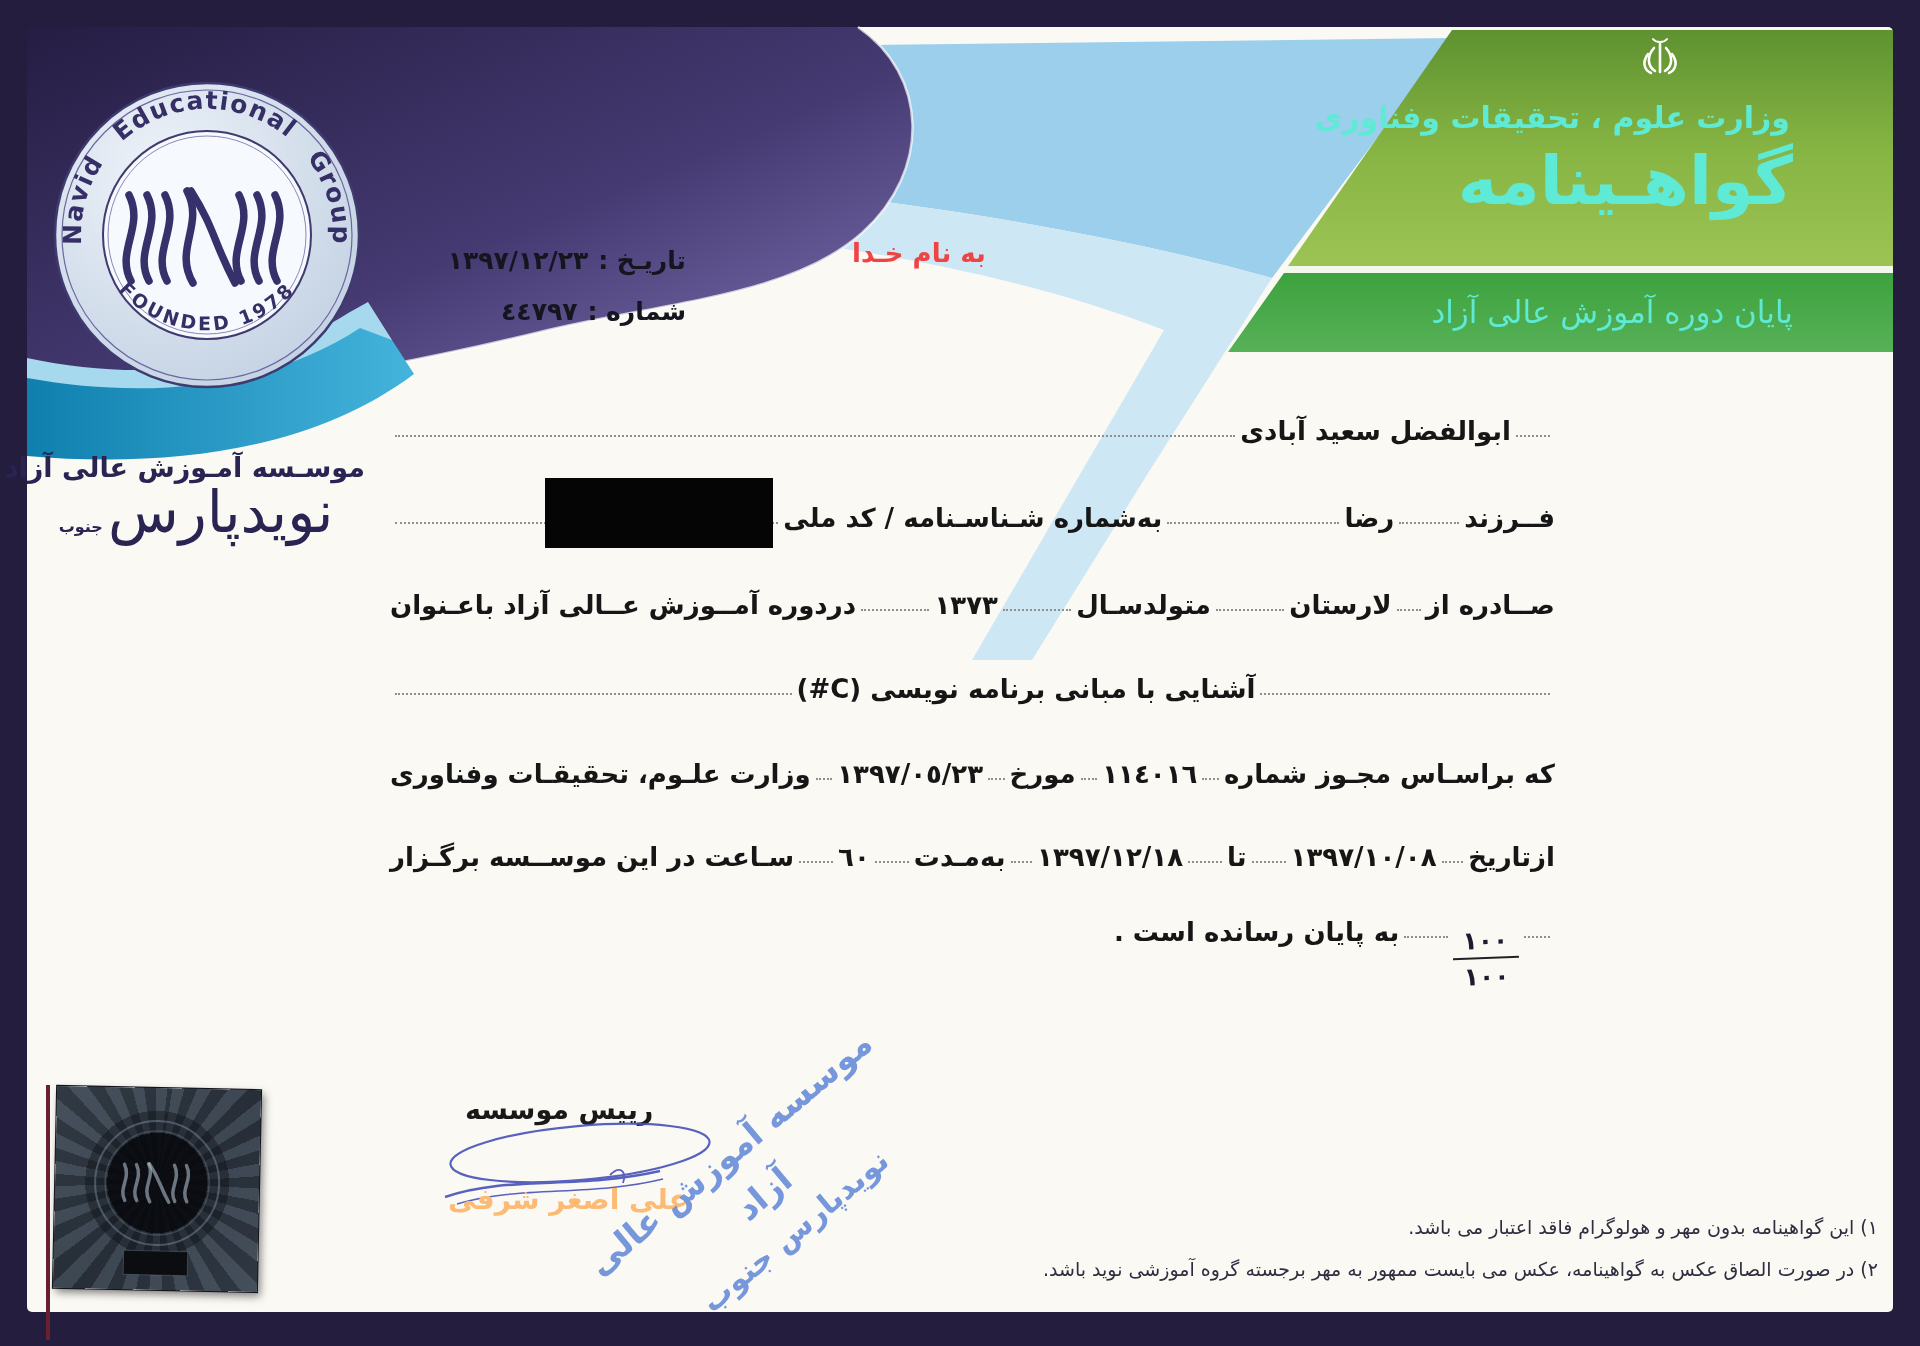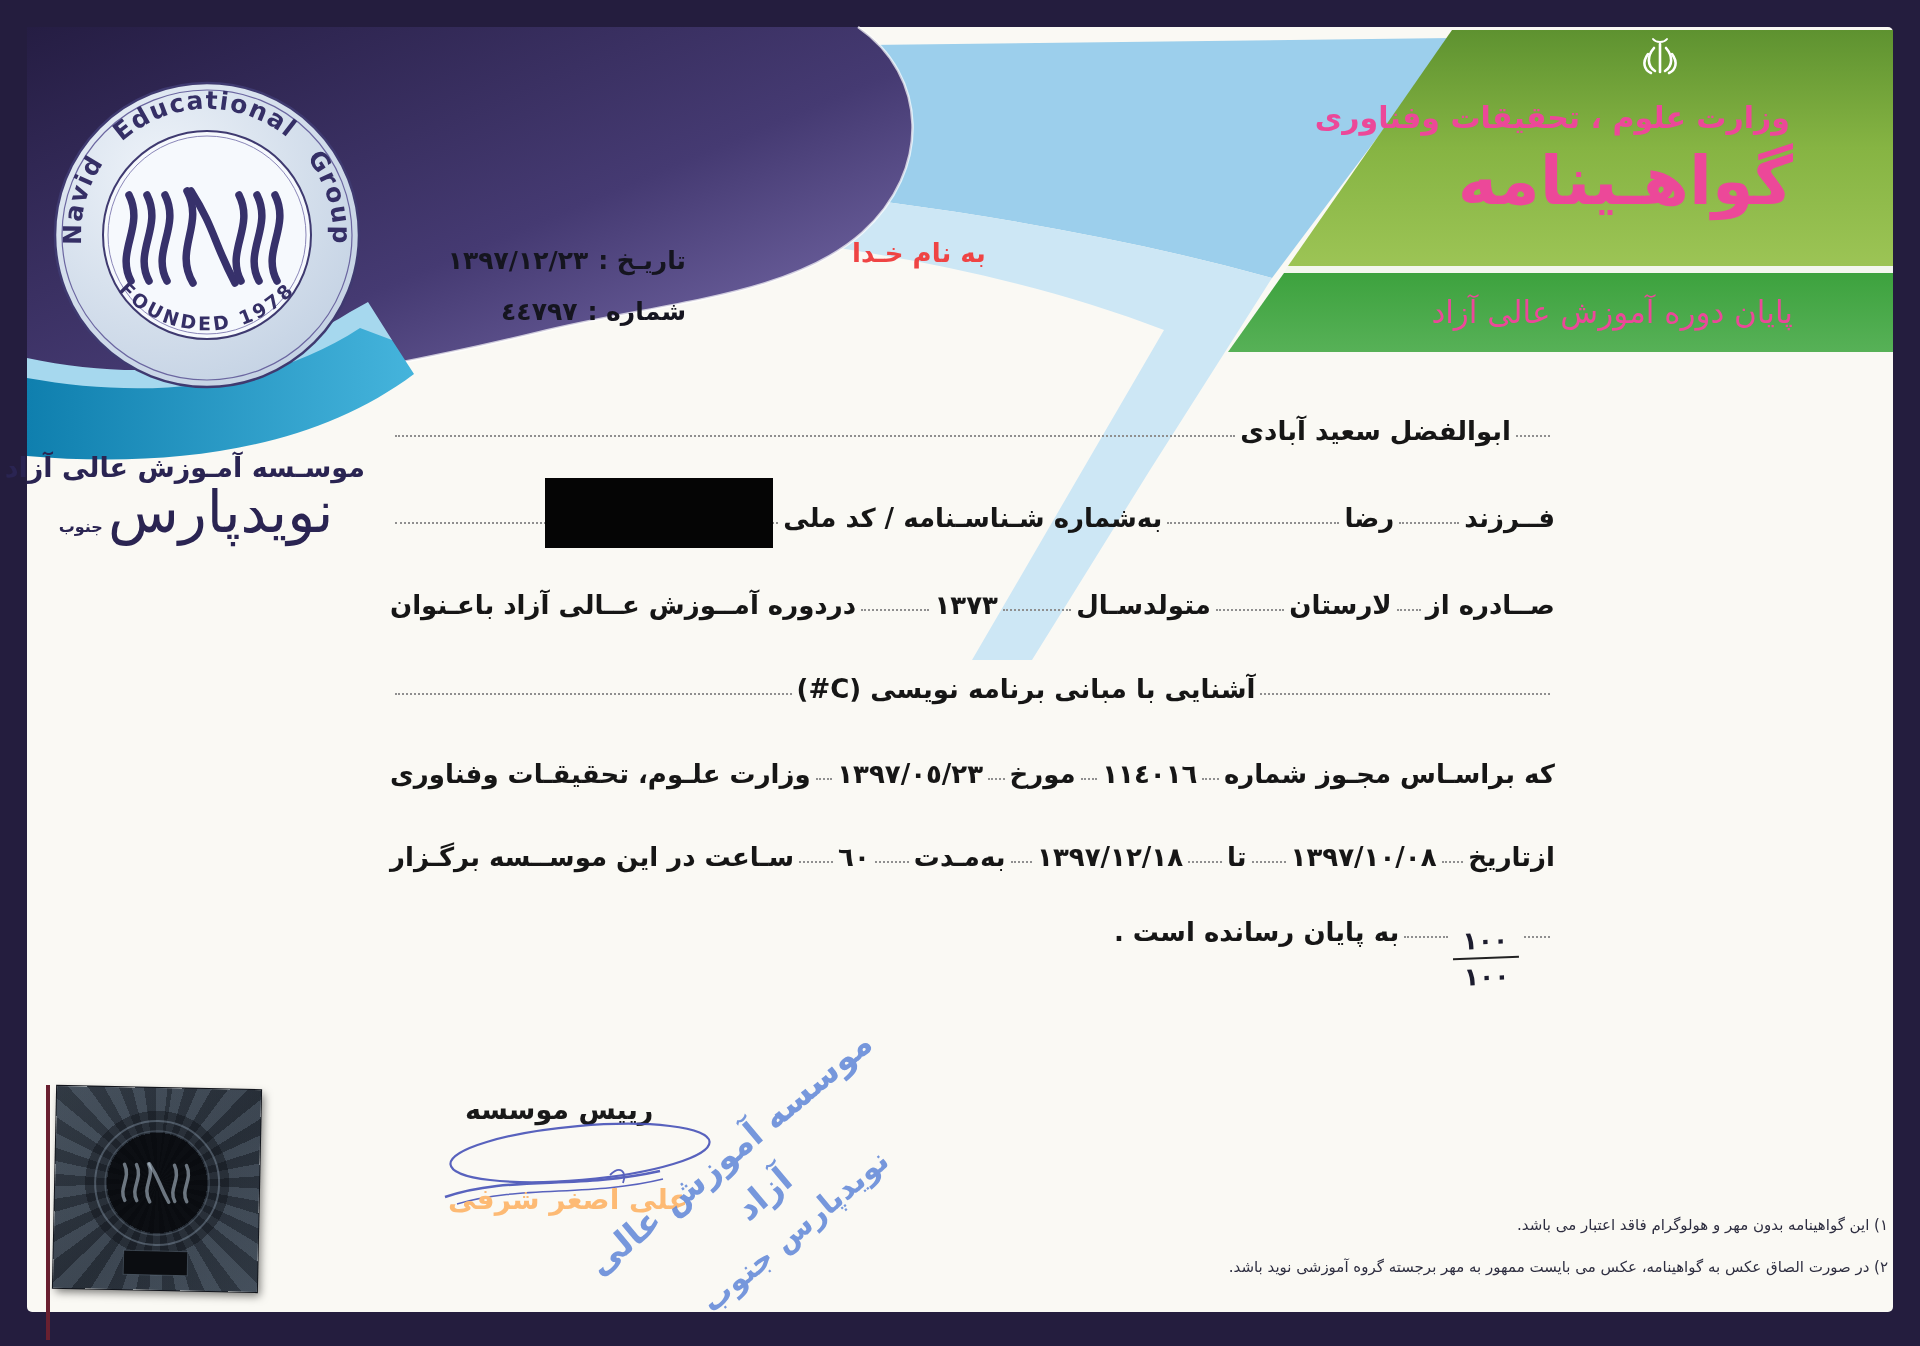--- a/index.html
+++ b/index.html
@@ -2,21 +2,21 @@
 <html lang="fa"><head>
 <meta charset="utf-8">
 <style>
   html,body{margin:0;padding:0;background:#241d3e;}
   .page{position:relative;width:1920px;height:1346px;background:#241d3e;overflow:hidden;
         font-family:"DejaVu Sans","Liberation Sans",sans-serif;}
   .sheet{position:absolute;left:27px;top:27px;right:27px;bottom:34px;background:#faf9f4;border-radius:5px;}
   .hdr-svg{position:absolute;left:0;top:0;}
 
   
-  .g-text{position:absolute;direction:rtl;text-align:right;color:#ec4899;white-space:nowrap;}
+  .g-text{position:absolute;direction:rtl;text-align:right;color:#5eead4;white-space:nowrap;}
   .ministry{right:130px;top:100px;font-size:30px;font-weight:bold;}
   .cert-title{right:127px;top:142px;font-size:67px;font-weight:bold;letter-spacing:1px;}
   .cert-sub{right:127px;top:294px;font-size:31px;font-weight:normal;}
 
   .bismillah{position:absolute;left:852px;top:238px;font-size:26px;font-weight:bold;color:#ef4444;direction:rtl;white-space:nowrap;}
   .meta{position:absolute;right:1234px;top:246px;direction:rtl;text-align:right;color:#15151f;font-weight:bold;font-size:25px;}
   .meta .mrow{display:flex;gap:10px;margin-bottom:22px;white-space:nowrap;}
 
   .org{position:absolute;left:27px;top:452px;width:338px;text-align:center;direction:rtl;color:#2a2452;white-space:nowrap;}
   .org-l1{font-size:27px;font-weight:bold;}
@@ -46,21 +46,21 @@
   .red-accent{position:absolute;left:46px;top:1085px;width:4px;height:255px;background:#6a2030;}
 
   
   .sig-title{position:absolute;left:465px;top:1094px;font-size:27px;font-weight:bold;color:#191919;direction:rtl;white-space:nowrap;}
   .sig-svg{position:absolute;left:415px;top:1105px;}
   .sig-name{position:absolute;left:448px;top:1183px;font-size:28px;font-weight:bold;color:#fdba74;direction:rtl;white-space:nowrap;}
   .stamp{position:absolute;left:590px;top:1105px;width:400px;height:240px;transform:rotate(-40deg);
          color:#5f86d8;opacity:0.85;direction:rtl;text-align:center;font-weight:bold;line-height:1.55;pointer-events:none;}
   .stamp .s1{font-size:34px;} .stamp .s2{font-size:30px;}
 
-  .note{position:absolute;right:32px;direction:rtl;text-align:center;font-size:15px;color:#2e2e40;white-space:nowrap;}
+  .note{position:absolute;right:42px;direction:rtl;text-align:center;font-size:19px;color:#2e2e40;white-space:nowrap;}
   .note1{top:1216px;} .note2{top:1258px;}
 </style>
 </head>
 <body>
 
 <div class="page">
   <div class="sheet"></div>
 
   <svg class="hdr-svg" width="1920" height="700" viewBox="0 0 1920 700">
     <defs>

